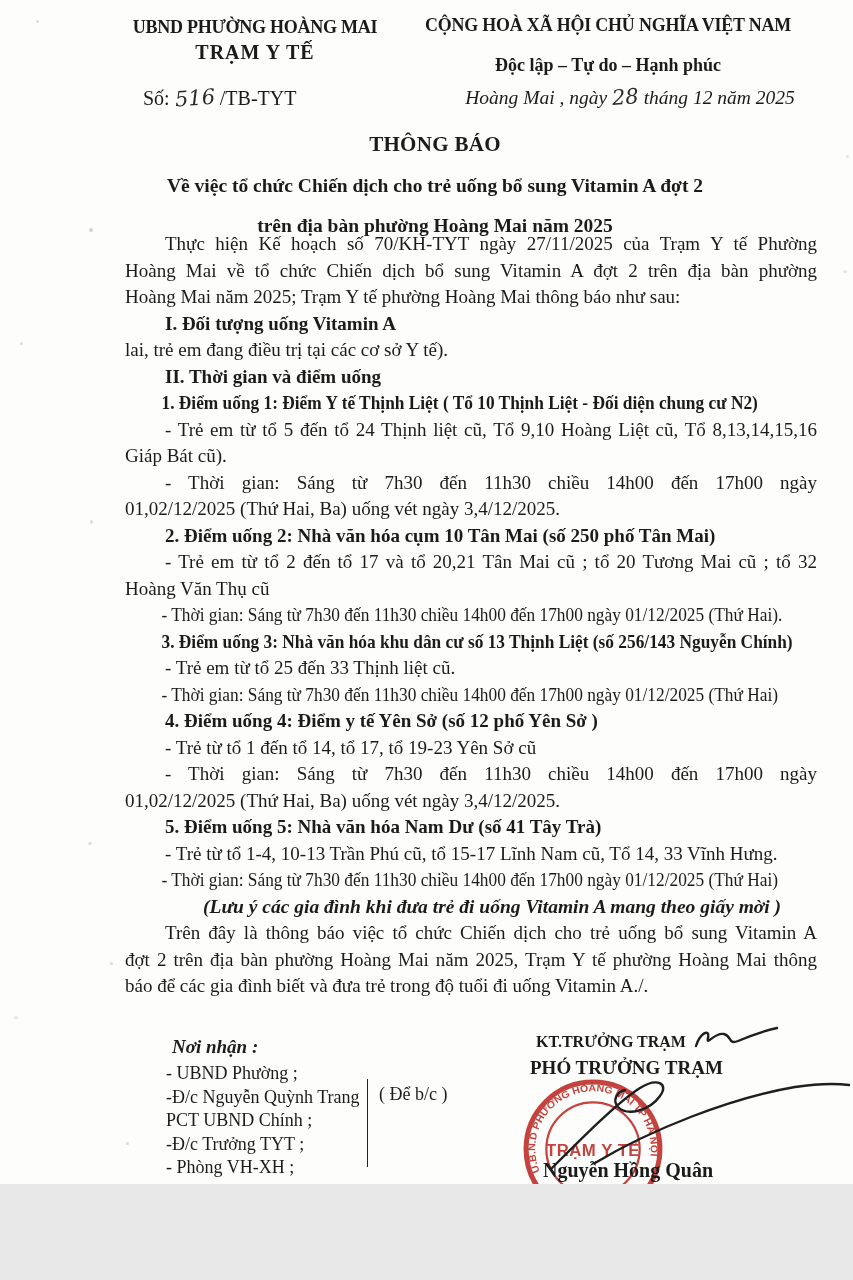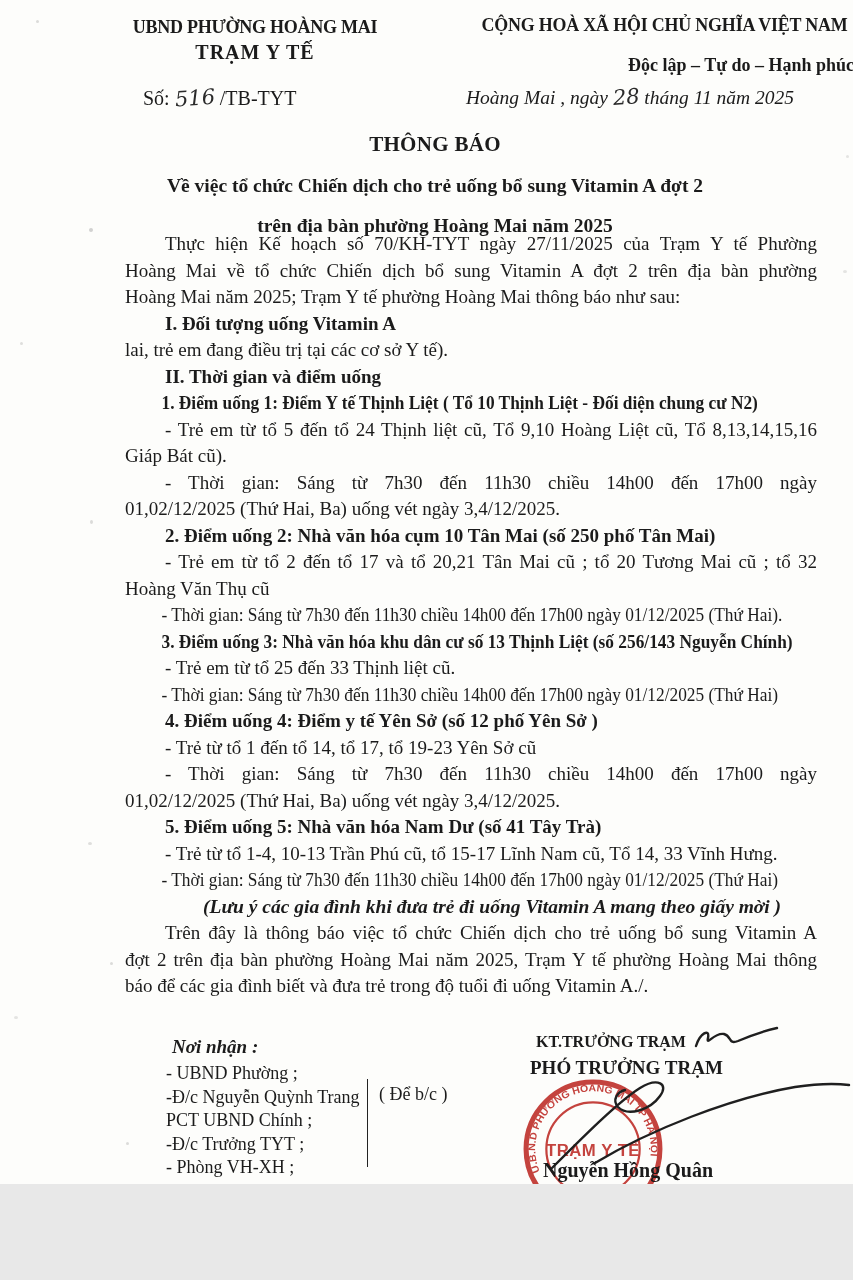--- a/index.html
+++ b/index.html
@@ -5,21 +5,21 @@
   html,body{margin:0;padding:0;background:#e8e8e8;}
   .page{
     position:relative;width:853px;height:1184px;margin:0 auto;
     background:#fdfdfb;overflow:hidden;
     font-family:"Liberation Serif", serif;color:#1b1b1b;
   }
   
   .hdr-left{position:absolute;left:105px;top:16px;width:300px;text-align:center;}
   .hdr-left .l1{font-weight:bold;font-size:19px;letter-spacing:-0.3px;transform:scaleX(0.95);transform-origin:50% 50%;}
   .hdr-left .l2{font-weight:bold;font-size:20px;margin-top:3px;letter-spacing:1px;}
-  .hdr-right{position:absolute;left:422px;top:15px;width:432px;text-align:right;}
+  .hdr-right{position:absolute;left:392px;top:15px;width:432px;text-align:center;}
   .hdr-right .l1{font-weight:bold;font-size:18.5px;letter-spacing:-0.2px;transform:scaleX(0.97);transform-origin:50% 50%;}
   .hdr-right .l2{font-weight:bold;font-size:18px;margin-top:19px;}
   .so-line{position:absolute;left:143px;top:86px;font-size:20px;}
   .hand{font-family:"DejaVu Serif", serif;font-style:italic;font-size:21px;color:#2a2a2a;display:inline-block;transform:rotate(-4deg);}
   .date-line{position:absolute;left:430px;top:85px;width:400px;text-align:center;font-style:italic;font-size:19.5px;}
   
   .title-block{position:absolute;left:30px;top:132px;width:810px;text-align:center;}
   .doc-title{font-weight:bold;font-size:21px;letter-spacing:0.3px;}
   .doc-sub{font-weight:bold;font-size:19.5px;margin-top:18px;}
   
@@ -66,21 +66,21 @@
   </div>
 
   <div class="so-line">
     <span>Số:</span>
     <span class="hand">516</span>
     <span>/TB-TYT</span>
   </div>
   <div class="date-line">
     <span>Hoàng Mai , ngày</span>
     <span class="hand">28</span>
-    <span>tháng 11 năm 2025</span>
+    <span>tháng 12 năm 2025</span>
   </div>
 
   <div class="title-block">
     <div class="doc-title">THÔNG BÁO</div>
     <div class="doc-sub">Về việc tổ chức Chiến dịch cho trẻ uống bổ sung Vitamin A đợt 2</div>
     <div class="doc-sub">trên địa bàn phường Hoàng Mai năm 2025</div>
   </div>
 
   <div id="body-lines">
       <div class="indent just">Thực hiện Kế hoạch số 70/KH-TYT ngày 27/11/2025 của Trạm Y tế Phường</div>

